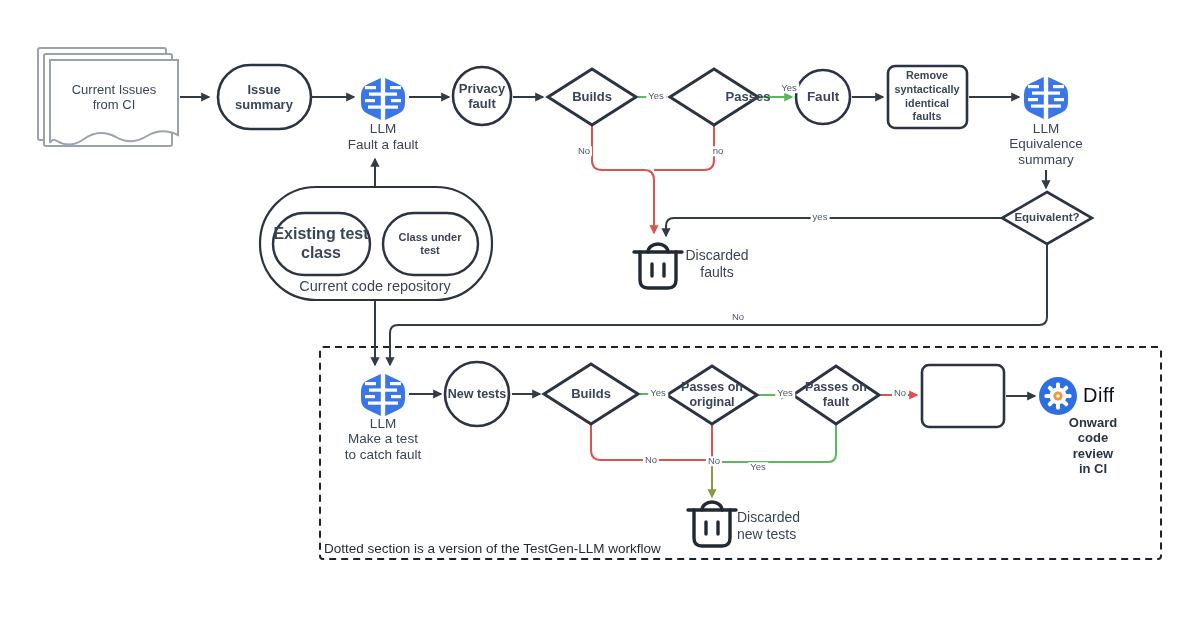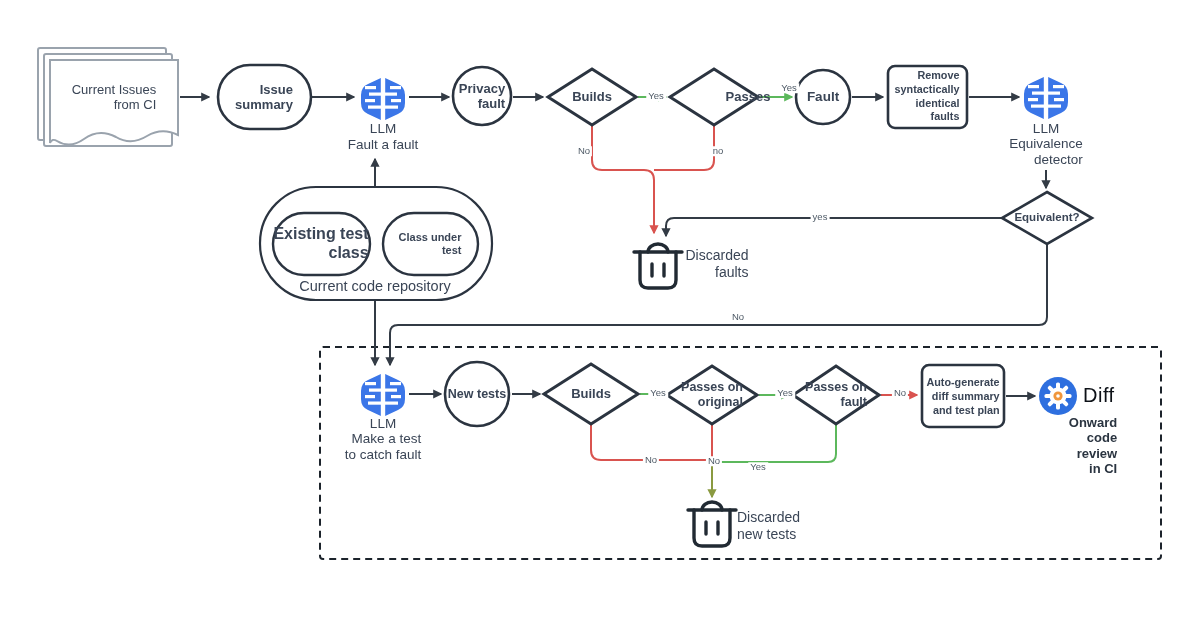--- a/index.html
+++ b/index.html
@@ -1,19 +1,19 @@
 <!DOCTYPE html>
 <html><head>
 <meta charset="utf-8">
 <style>
   html,body{margin:0;padding:0;background:#fff;}
   .stage{position:relative;width:1200px;height:630px;background:#ffffff;
          font-family:"Liberation Sans",sans-serif;color:#3a4556;overflow:hidden;}
   svg.layer{position:absolute;left:0;top:0;}
-  .lbl{position:absolute;transform:translate(-50%,-50%);text-align:right;
+  .lbl{position:absolute;transform:translate(-50%,-50%);text-align:center;
        white-space:pre-line;line-height:1.18;color:#3a4556;}
   .b{font-weight:bold;}
   .chip{position:absolute;transform:translate(-50%,-50%);font-size:9.5px;
         color:#4e5a66;background:#ffffff;padding:0 2px;line-height:1;white-space:nowrap;}
 </style>
 </head>
 <body>
 
 <div class="stage">
 
@@ -150,48 +150,46 @@
 fault</div>
 <div class="lbl b" style="left:592px;top:97px;font-size:13px">Builds</div>
 <div class="lbl b" style="left:748px;top:97px;font-size:13px">Passes</div>
 <div class="lbl b" style="left:823px;top:97px;font-size:13.5px">Fault</div>
 <div class="lbl b" style="left:927px;top:97px;font-size:10.8px;line-height:1.28">Remove
 syntactically
 identical
 faults</div>
 <div class="lbl" style="left:1046px;top:129px;font-size:13.5px">LLM</div>
 <div class="lbl" style="left:1046px;top:152px;font-size:13.5px;line-height:1.2">Equivalence
-detector</div>
+summary</div>
 <div class="lbl b" style="left:1047px;top:218px;font-size:11.5px">Equivalent?</div>
 <div class="lbl b" style="left:321px;top:244px;font-size:16px">Existing test
 class</div>
 <div class="lbl b" style="left:430px;top:244px;font-size:11px">Class under
 test</div>
 <div class="lbl" style="left:375px;top:287px;font-size:14.5px">Current code repository</div>
 <div class="lbl" style="left:717px;top:264px;font-size:14px;line-height:1.2">Discarded
 faults</div>
 <div class="lbl" style="left:383px;top:424px;font-size:13.5px">LLM</div>
 <div class="lbl" style="left:383px;top:447px;font-size:13.5px;line-height:1.2">Make a test
 to catch fault</div>
 <div class="lbl b" style="left:477px;top:394px;font-size:12.5px">New tests</div>
 <div class="lbl b" style="left:591px;top:394px;font-size:13px">Builds</div>
 <div class="lbl b" style="left:712px;top:395px;font-size:12.5px;line-height:1.2">Passes on
 original</div>
 <div class="lbl b" style="left:836px;top:395px;font-size:12.5px;line-height:1.2">Passes on
 fault</div>
-<div class="lbl b" style="left:963px;top:396px;font-size:10.8px;line-height:1.3">Auto-generate
-diff summary
-and test plan</div>
 <div class="lbl" style="left:1083px;top:396px;transform:translate(0,-50%);font-size:20px;font-weight:400;color:#0d1117;letter-spacing:.5px">Diff</div>
 <div class="lbl b" style="left:1093px;top:446px;font-size:13px;line-height:1.18;color:#2a3440">Onward
 code
 review
 in CI</div>
 <div class="lbl" style="left:737px;top:526px;transform:translate(0,-50%);text-align:left;font-size:14px;line-height:1.2">Discarded
 new tests</div>
+<div class="lbl" style="left:324px;top:549px;transform:translate(0,-50%);font-size:13.5px;color:#1f2730">Dotted section is a version of the TestGen-LLM workflow</div>
 
 <span class="chip" style="left:656px;top:96px">Yes</span>
 <span class="chip" style="left:789px;top:88px">Yes</span>
 <span class="chip" style="left:584px;top:151px">No</span>
 <span class="chip" style="left:718px;top:151px">no</span>
 <span class="chip" style="left:820px;top:217px">yes</span>
 <span class="chip" style="left:738px;top:317px">No</span>
 <span class="chip" style="left:658px;top:393px">Yes</span>
 <span class="chip" style="left:785px;top:393px">Yes</span>
 <span class="chip" style="left:900px;top:393px">No</span>

